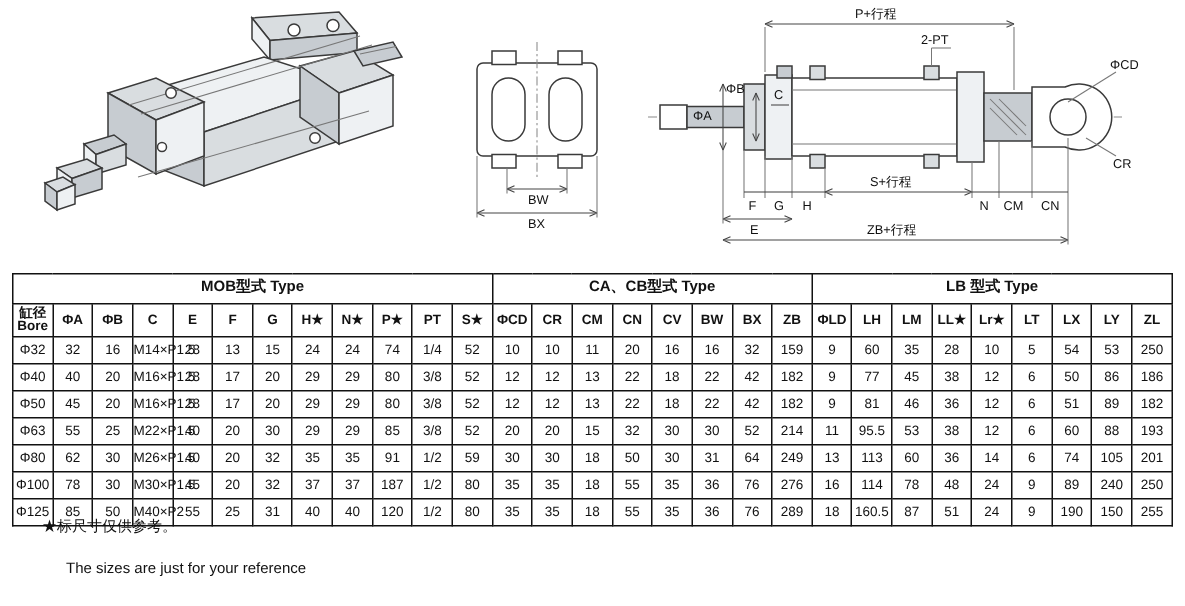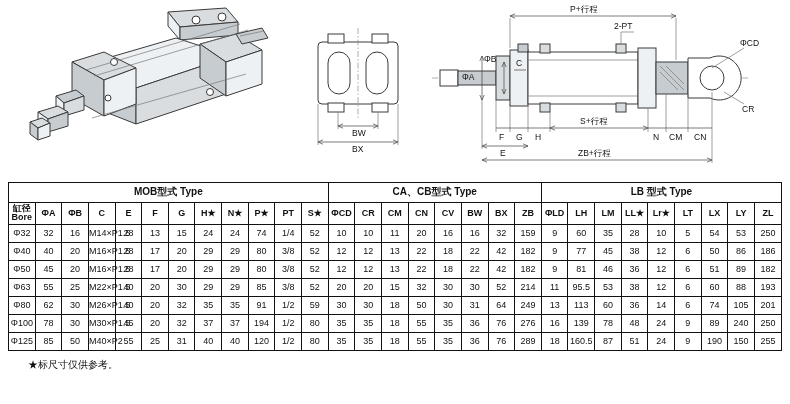--- a/index.html
+++ b/index.html
@@ -38,21 +38,21 @@
     height:15px;
     color:#111;
     font-family:"Liberation Sans",sans-serif;
   }
   thead th{font-weight:bold;}
   .grp{font-size:10px;font-weight:bold;height:17px;}
   .hdr td, .hdr th{font-weight:bold;font-size:9px;height:15px;}
   .colC{width:76px;}
   .first{width:44px;font-weight:bold;text-align:center;}
   td.first{font-size:9px;font-weight:normal;}
-  .note{position:absolute;left:28px;top:358px;font-size:10px;color:#111;text-align:right;}
+  .note{position:absolute;left:28px;top:344px;font-size:10px;color:#111;text-align:right;}
   .note2{position:absolute;left:44px;top:374px;font-size:10px;color:#111;}
 </style>
 </head>
 <body>
 
 <div class="canvas">
 
   <div class="drawings">
 
     <svg width="300" height="178" viewBox="0 0 300 178" style="position:absolute;left:0;top:0;">
@@ -434,33 +434,33 @@
           <tr>
             <td class="first">Φ100</td>
             <td>78</td>
             <td>30</td>
             <td class="colC">M30×P1.5</td>
             <td>45</td>
             <td>20</td>
             <td>32</td>
             <td>37</td>
             <td>37</td>
-            <td>194</td>
+            <td>187</td>
             <td>1/2</td>
             <td>80</td>
             <td>35</td>
             <td>35</td>
             <td>18</td>
             <td>55</td>
             <td>35</td>
             <td>36</td>
             <td>76</td>
             <td>276</td>
             <td>16</td>
-            <td>139</td>
+            <td>114</td>
             <td>78</td>
             <td>48</td>
             <td>24</td>
             <td>9</td>
             <td>89</td>
             <td>240</td>
             <td>250</td>
           </tr>
           <tr>
             <td class="first">Φ125</td>
@@ -491,14 +491,15 @@
             <td>9</td>
             <td>190</td>
             <td>150</td>
             <td>255</td>
           </tr>
         </tbody>
     </table>
   </div>
 
   <div class="note">★标尺寸仅供参考。</div>
+  <div class="note2">The sizes are just for your reference</div>
 
 </div>
 
 </body></html>

